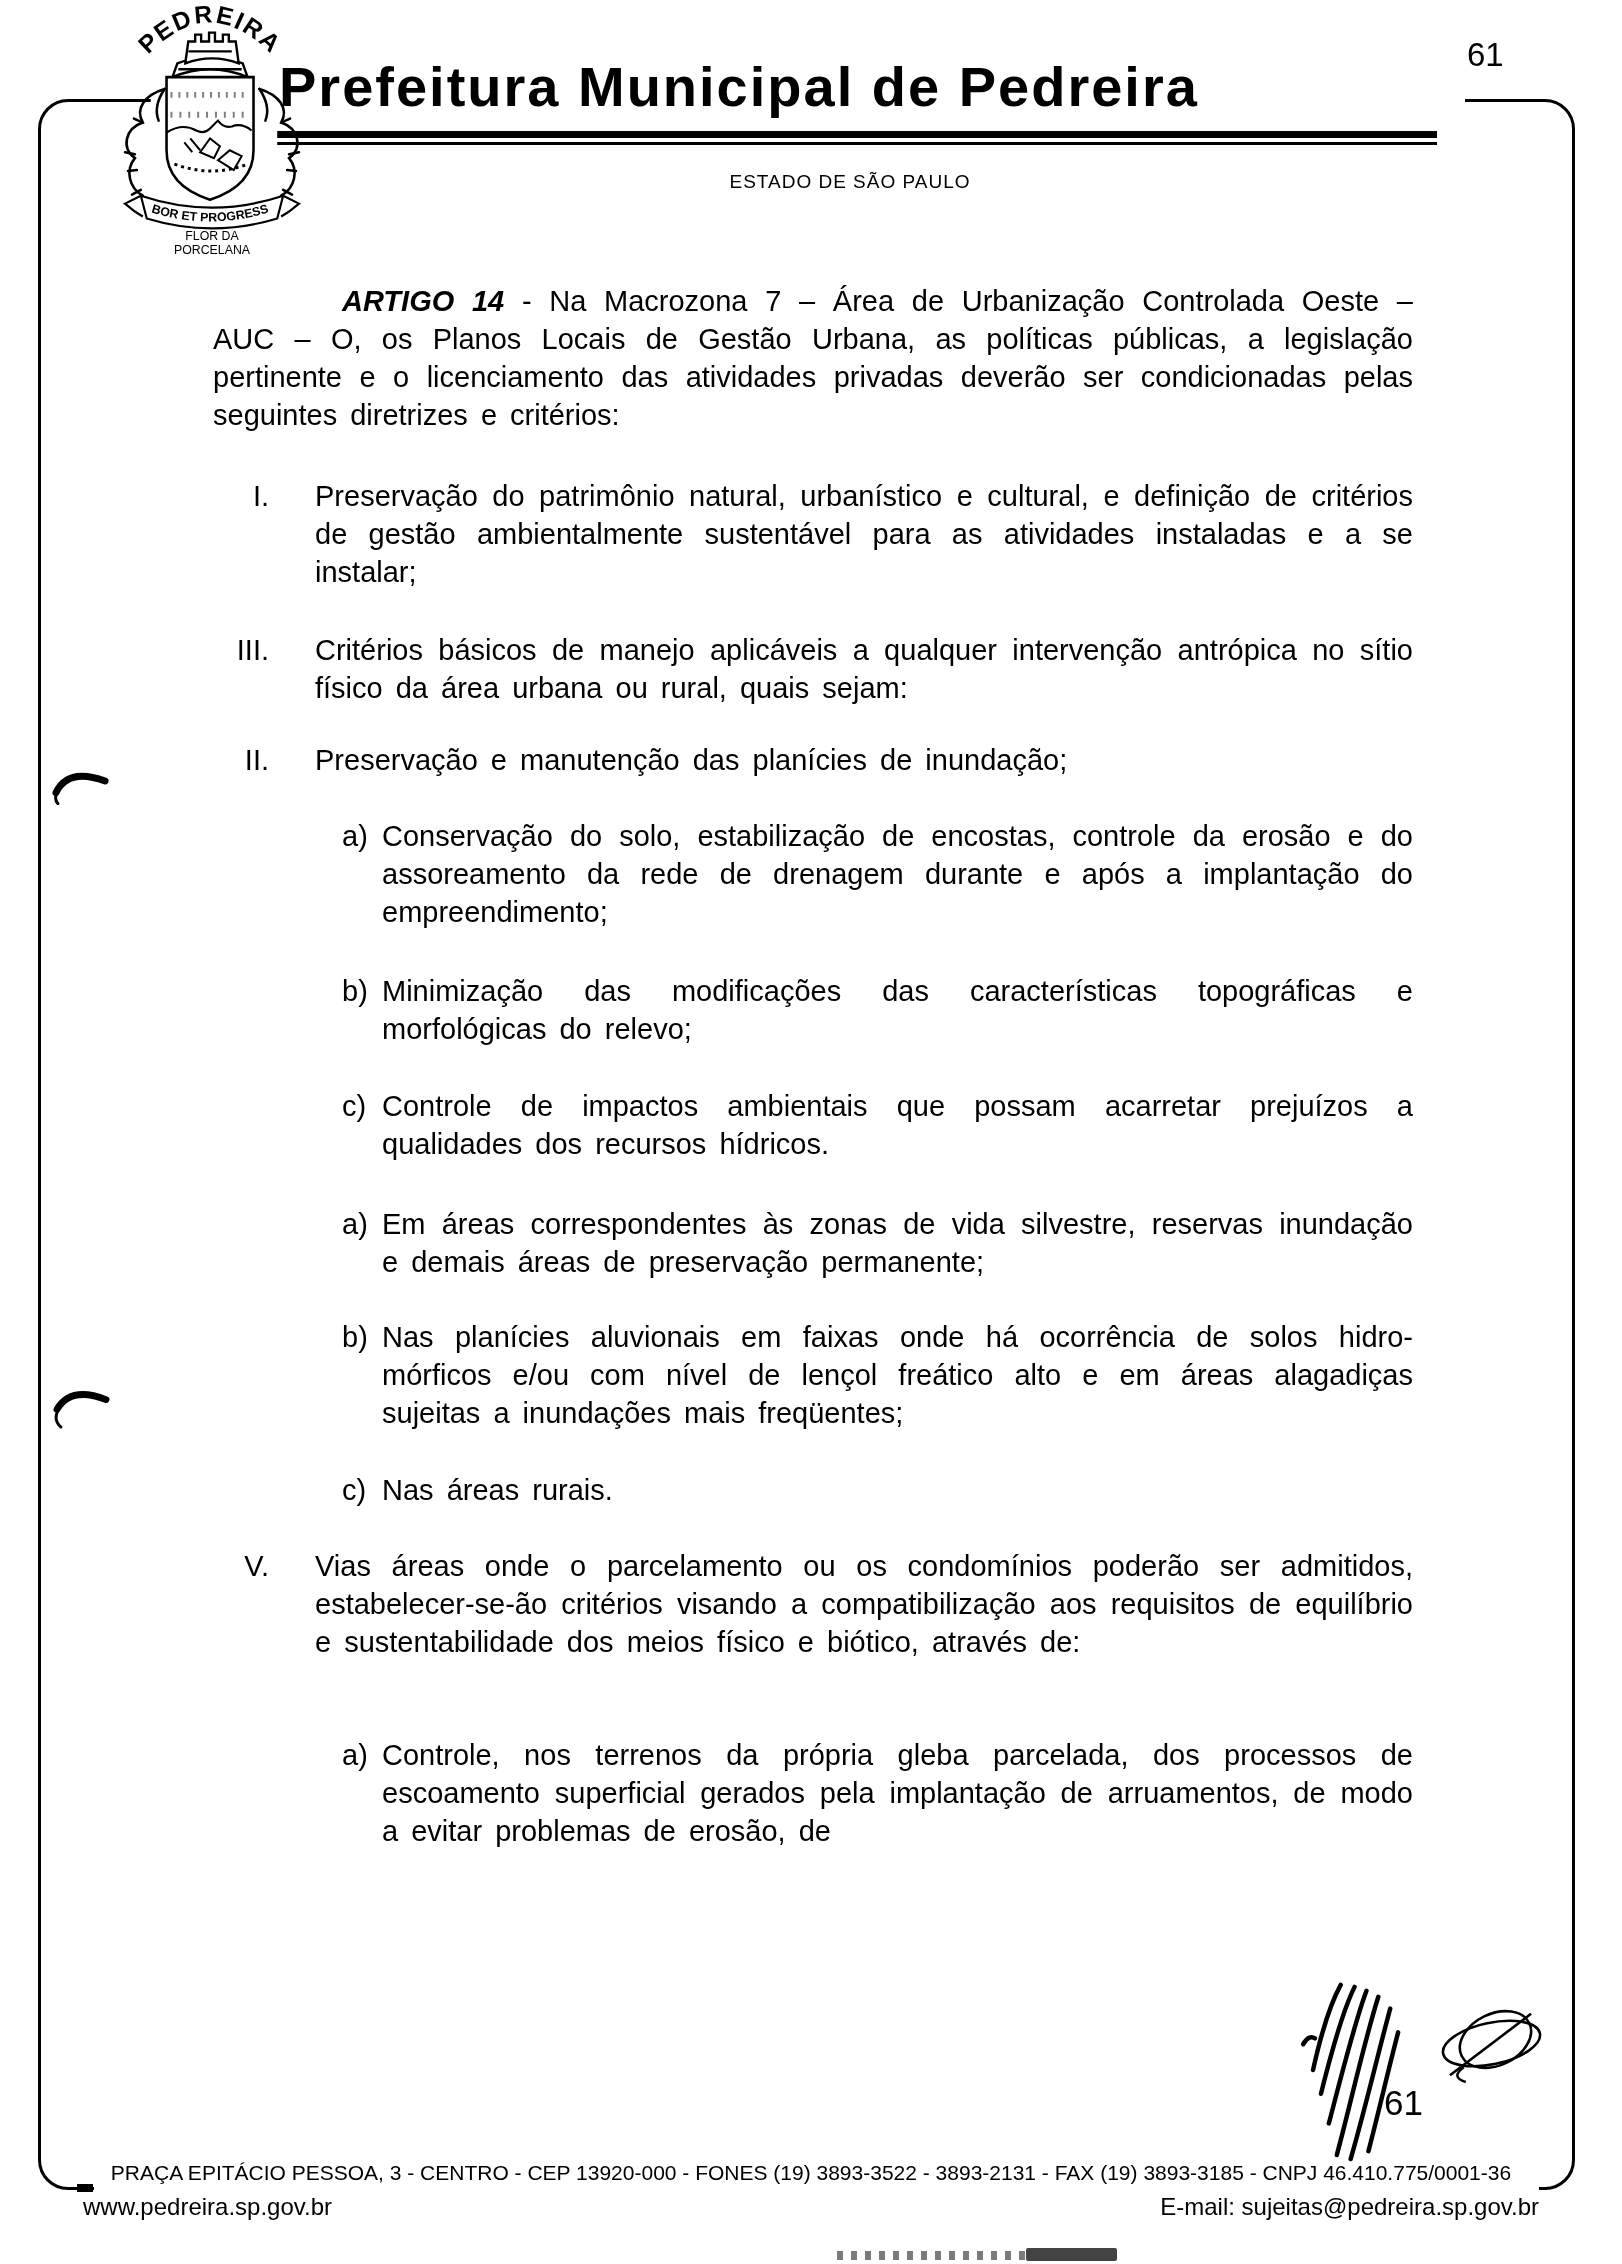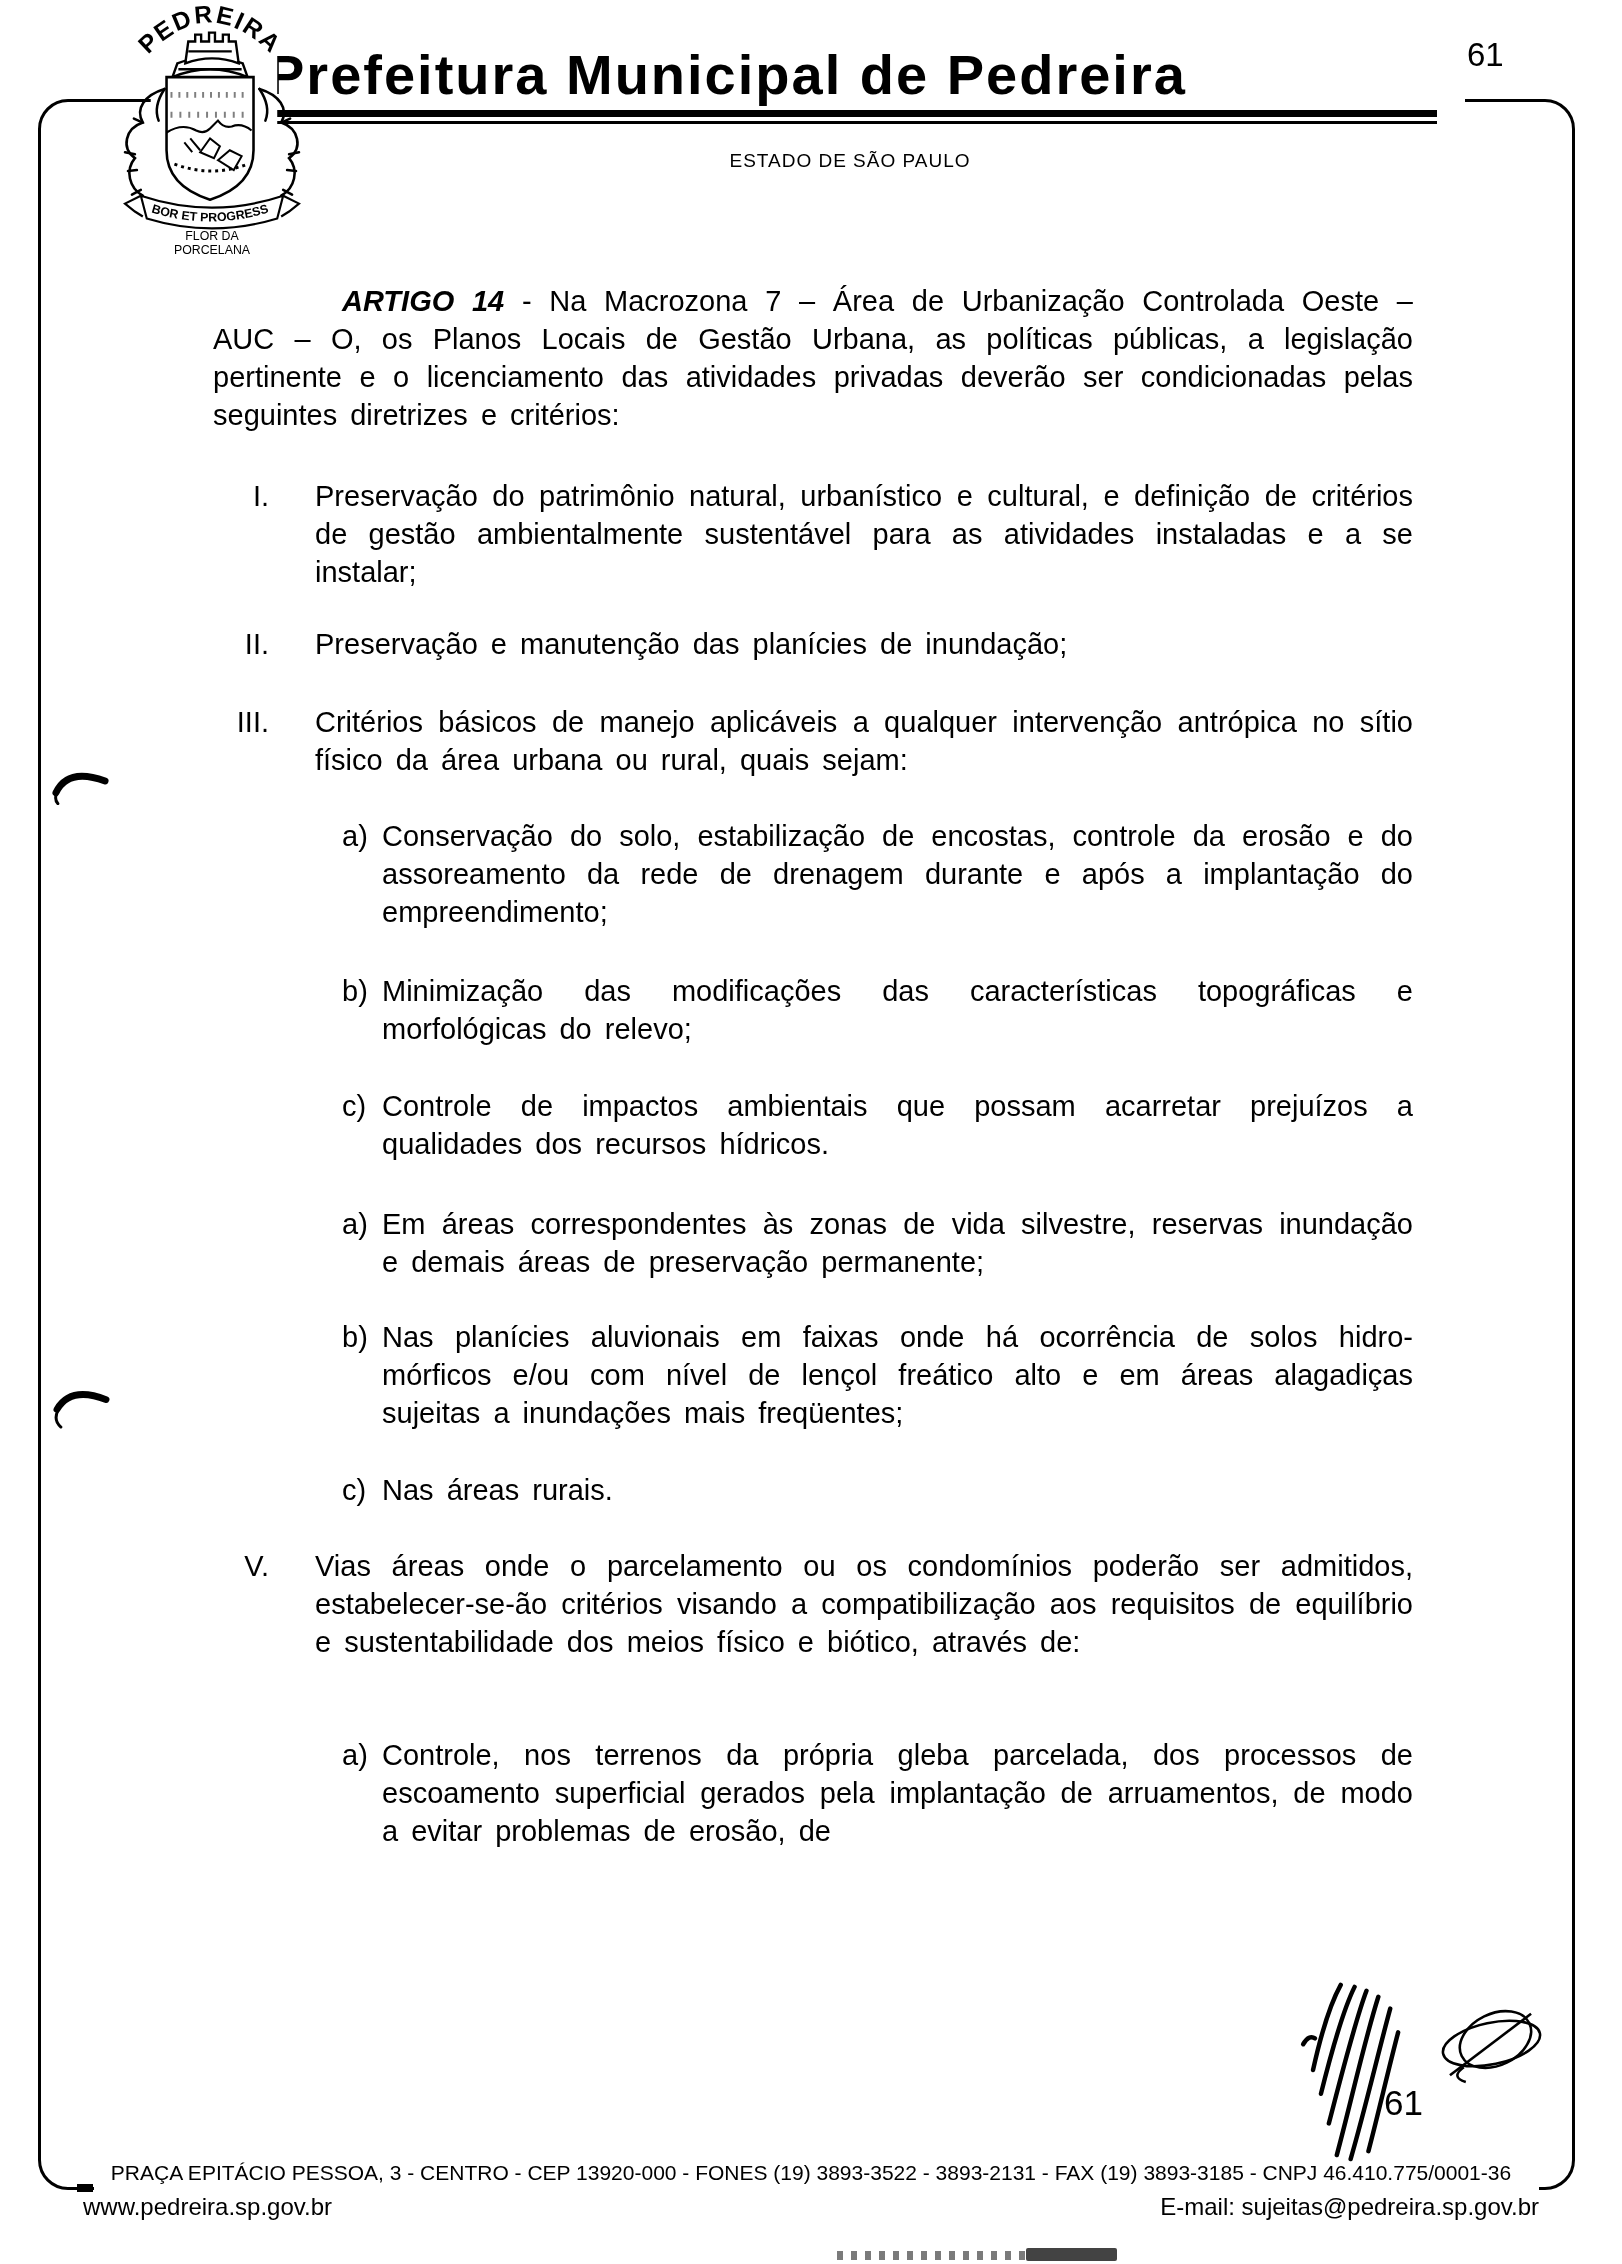--- a/index.html
+++ b/index.html
@@ -14,21 +14,21 @@
     border:3px solid #000; border-radius:30px; box-sizing:border-box;
   }
   .cover{position:absolute; background:#fff;}
   .cover.top{left:158px; top:93px; width:1307px; height:14px;}
   .cover.bottom{left:94px; top:2182px; width:1445px; height:16px;}
   .bottom-dash{position:absolute; left:77px; top:2184px; width:16px; height:8px; background:#000;}
   
   .logo{position:absolute; left:107px; top:2px; width:210px; height:255px; z-index:3;}
   .title-block{position:absolute; left:263px; top:42px; width:1174px; background:#fff; z-index:2;}
   .title-block h1{
-    margin:4px; font-size:56px; line-height:1.02; font-weight:700;
+    margin:16px; font-size:56px; line-height:1.02; font-weight:700;
     letter-spacing:2px; white-space:nowrap; font-family:"Liberation Sans",sans-serif;
   }
   .rule-thick{height:7px; background:#000; margin-top:7px;}
   .rule-thin{height:3px; background:#000; margin-top:4px;}
   .subtitle{margin-top:26px; text-align:center; font-size:19px; letter-spacing:1px;}
   .pagenum-top{position:absolute; left:1467px; top:36px; font-size:33px; z-index:4;}
   
   .content{
     position:absolute; left:213px; top:282px; width:1200px;
     font-size:29px; line-height:38px; text-align:justify; word-spacing:5px;
@@ -136,28 +136,28 @@
 
   <div class="content">
 
     <p class="artigo"><b class="artlabel">ARTIGO 14</b><span> - Na Macrozona 7 – Área de Urbanização Controlada Oeste – AUC – O, os Planos Locais de Gestão Urbana, as políticas públicas, a legislação pertinente e o licenciamento das atividades privadas deverão ser condicionadas pelas seguintes diretrizes e critérios:</span></p>
 
     <div class="ritem" style="margin-top:43px">
       <div class="rnum">I.</div>
       <div class="rtext">Preservação do patrimônio natural, urbanístico e cultural, e definição de critérios de gestão ambientalmente sustentável para as atividades instaladas e a se instalar;</div>
     </div>
 
+    <div class="ritem" style="margin-top:40px">
+      <div class="rnum">III.</div>
+      <div class="rtext">Critérios básicos de manejo aplicáveis a qualquer intervenção antrópica no sítio físico da área urbana ou rural, quais sejam:</div>
+    </div>
+
     <div class="ritem" style="margin-top:34px">
       <div class="rnum">II.</div>
       <div class="rtext">Preservação e manutenção das planícies de inundação;</div>
-    </div>
-
-    <div class="ritem" style="margin-top:40px">
-      <div class="rnum">III.</div>
-      <div class="rtext">Critérios básicos de manejo aplicáveis a qualquer intervenção antrópica no sítio físico da área urbana ou rural, quais sejam:</div>
     </div>
 
     <div class="sitem" style="margin-top:38px">
       <div class="slet">a)</div>
       <div class="stext">Conservação do solo, estabilização de encostas, controle da erosão e do assoreamento da rede de drenagem durante e após a implantação do empreendimento;</div>
     </div>
     <div class="sitem" style="margin-top:41px">
       <div class="slet">b)</div>
       <div class="stext">Minimização das modificações das características topográficas e morfológicas do relevo;</div>
     </div>

